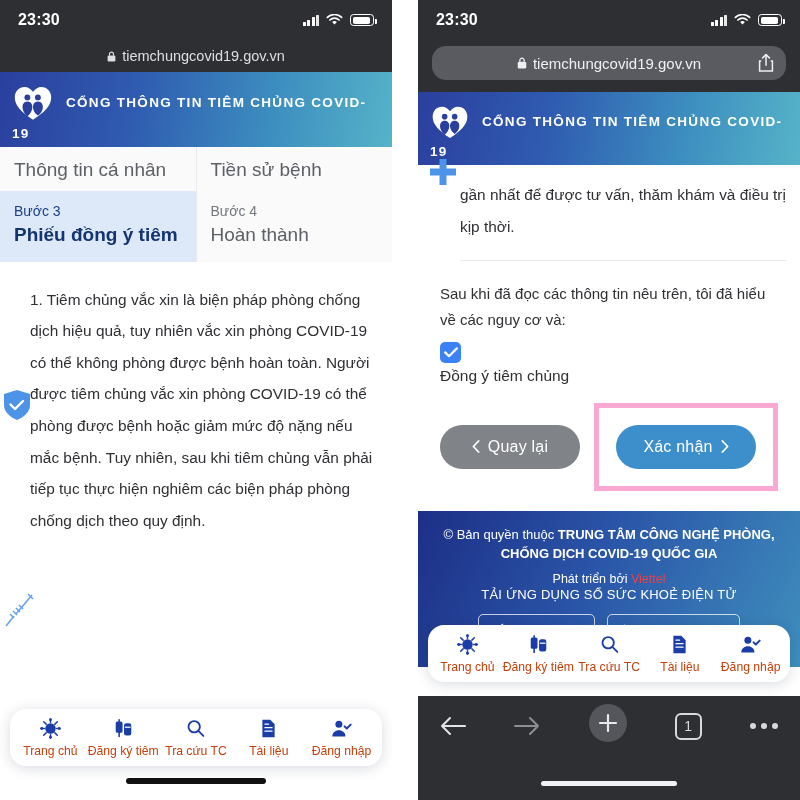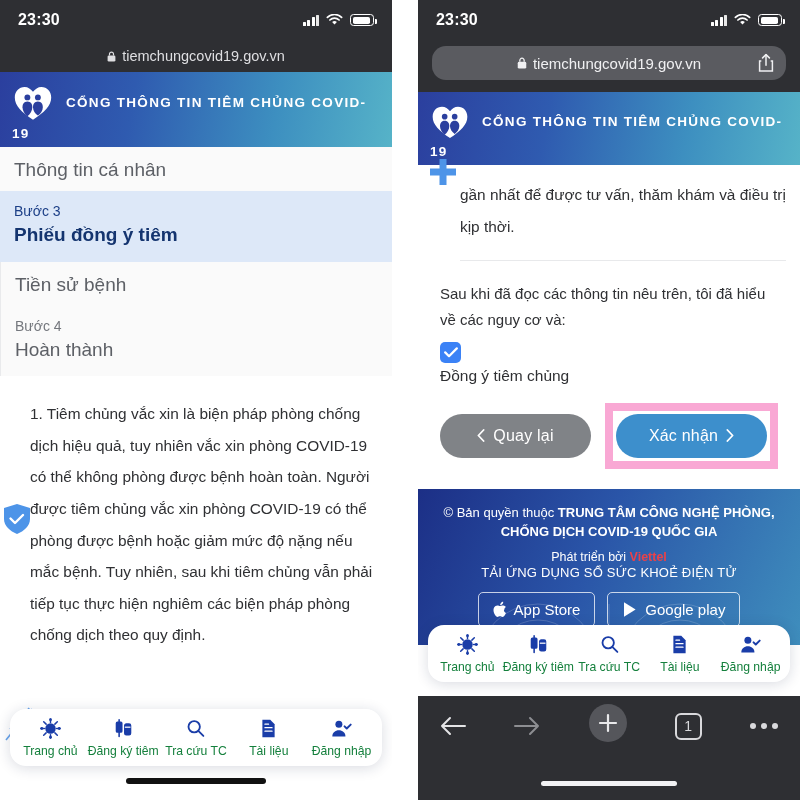--- a/index.html
+++ b/index.html
@@ -54,21 +54,21 @@
     color:#fff; padding: 10px 12px 6px;
   }
   .sh-row { display:flex; align-items:center; gap:12px; }
   .sh-title {
     font-size: 13.5px; font-weight: 700; letter-spacing: 1.3px; line-height: 1.55;
     text-transform: uppercase;
   }
   .sh-wrap2 { font-size:13.5px; font-weight:700; letter-spacing:1.3px; margin-top:2px; }
 
   
-  .steps { display:flex; background:#7f1d1d;flex-direction:column; }
+  .steps { display:flex; background:#7f1d1d; }
   .step-col { flex:1; }
   .step-top { padding: 12px 14px 10px; font-size: 19px; color:#5d6066; background:#fafafa; }
   .step-bot { padding: 10px 14px 14px; background:#fafafa; }
   .step-bot.active { background:#dde8f8; }
   .step-num { font-size: 14px; color:#74777d; line-height:1.5; }
   .step-bot.active .step-num { color:#1c3f87; }
   .step-name { font-size: 19px; color:#5d6066; line-height:1.35; }
   .step-bot.active .step-name { color:#14346f; font-weight:700; }
   .step-col + .step-col { border-left: 1px solid #e9eaec; }
 
@@ -94,51 +94,51 @@
   .cbx svg { display:block; }
   .consent-label { font-size: 15.5px; color:#2f3033; }
 
   .btnrow { display:flex; gap: 14px; padding: 18px 22px 20px; align-items:center; }
   .btn {
     border-radius: 22px; height: 44px; display:flex; align-items:center; justify-content:center;
     gap:8px; font-size:16px; color:#fff; flex:1; letter-spacing:.2px;
   }
   .btn-back { background:#808387; }
   .btn-next { background:#3d8fcc; }
-  .hl-box { border: 8px solid #f9a8d4; padding: 3px; flex:1; display:flex; }
+  .hl-box { border: 5px solid #f9a8d4; padding: 17px; flex:1; display:flex; }
   .hl-box .btn { flex:1; }
 
   
   .footer {
     position:relative; overflow:hidden; color:#fff; text-align:center;
     background: linear-gradient(115deg, #1c2f86 0%, #2a55a8 45%, #3f8ebd 100%);
     padding: 14px 16px 18px;
   }
   .f-copy { font-size: 13px; line-height: 1.5; }
   .f-copy b { font-weight:700; }
   .f-dev { font-size: 12.5px; margin-top: 8px; }
-  .f-viettel { color:#e8424a; font-weight:700; }
+  .f-viettel { color:#e8424a; font-weight:400; }
   .f-app { font-size: 13px; margin-top: 1px; letter-spacing:.2px; }
   .store-row { display:flex; gap:12px; justify-content:center; margin-top: 12px; }
   .store-btn {
     border:1px solid rgba(255,255,255,.75); border-radius:5px;
     padding: 8px 14px; display:flex; align-items:center; gap:7px; font-size:15px;
   }
   .mandala { position:absolute; inset:0; opacity:.18; pointer-events:none; }
 
   
   .appnav {
     position:absolute; left:10px; right:10px; bottom: 34px;
     background:#fff; border-radius: 16px;
     box-shadow: 0 2px 14px rgba(20,30,70,.16);
     display:flex; padding: 9px 4px 8px; z-index: 5;
   }
   .appnav.r { bottom: 118px; }
   .nav-item { flex:1; display:flex; flex-direction:column; align-items:center; gap:5px; }
-  .nav-lbl { font-size: 12.2px; color:#15803d; white-space:nowrap; }
+  .nav-lbl { font-size: 12.2px; color:#c2410c; white-space:nowrap; }
   .nav-ic { height: 21px; display:flex; align-items:center; justify-content:center; }
 
   
   .safari-tb {
     position:absolute; left:0; right:0; bottom:0; height: 104px; background:#2e2f33; z-index: 6;
   }
   .tb-row { display:flex; align-items:center; justify-content:space-between; padding: 14px 22px 0; }
   .tabcount {
     width:27px; height:27px; border:2px solid #d9d9dc; border-radius:6px;
     color:#d9d9dc; font-size:14px; display:flex; align-items:center; justify-content:center;

